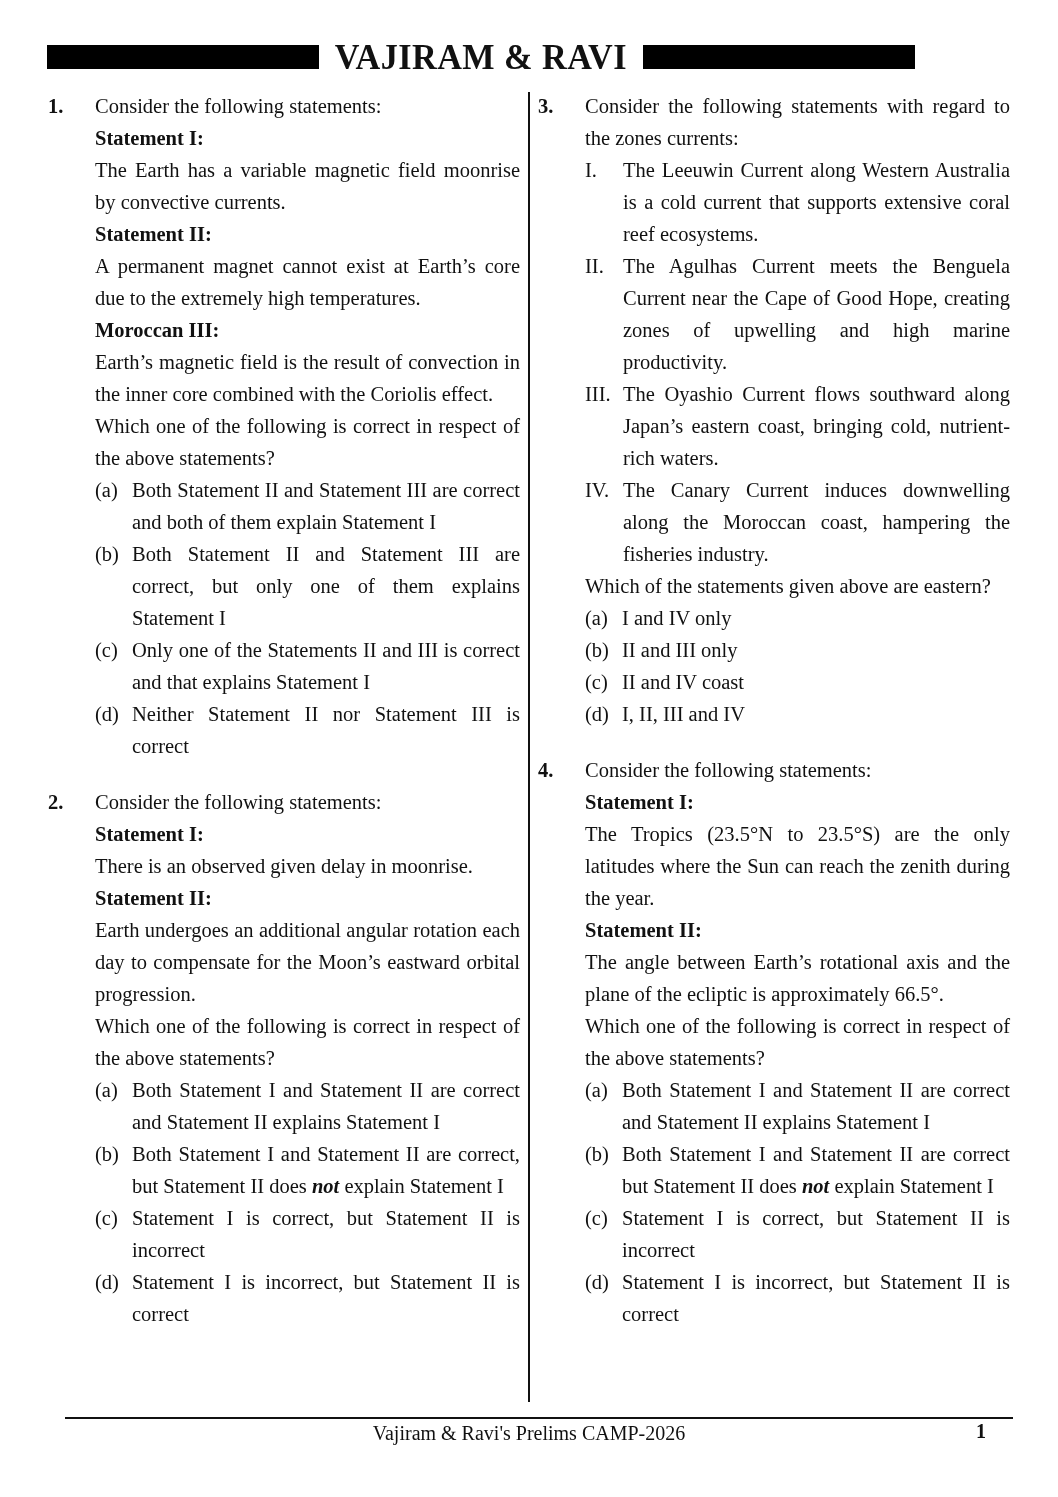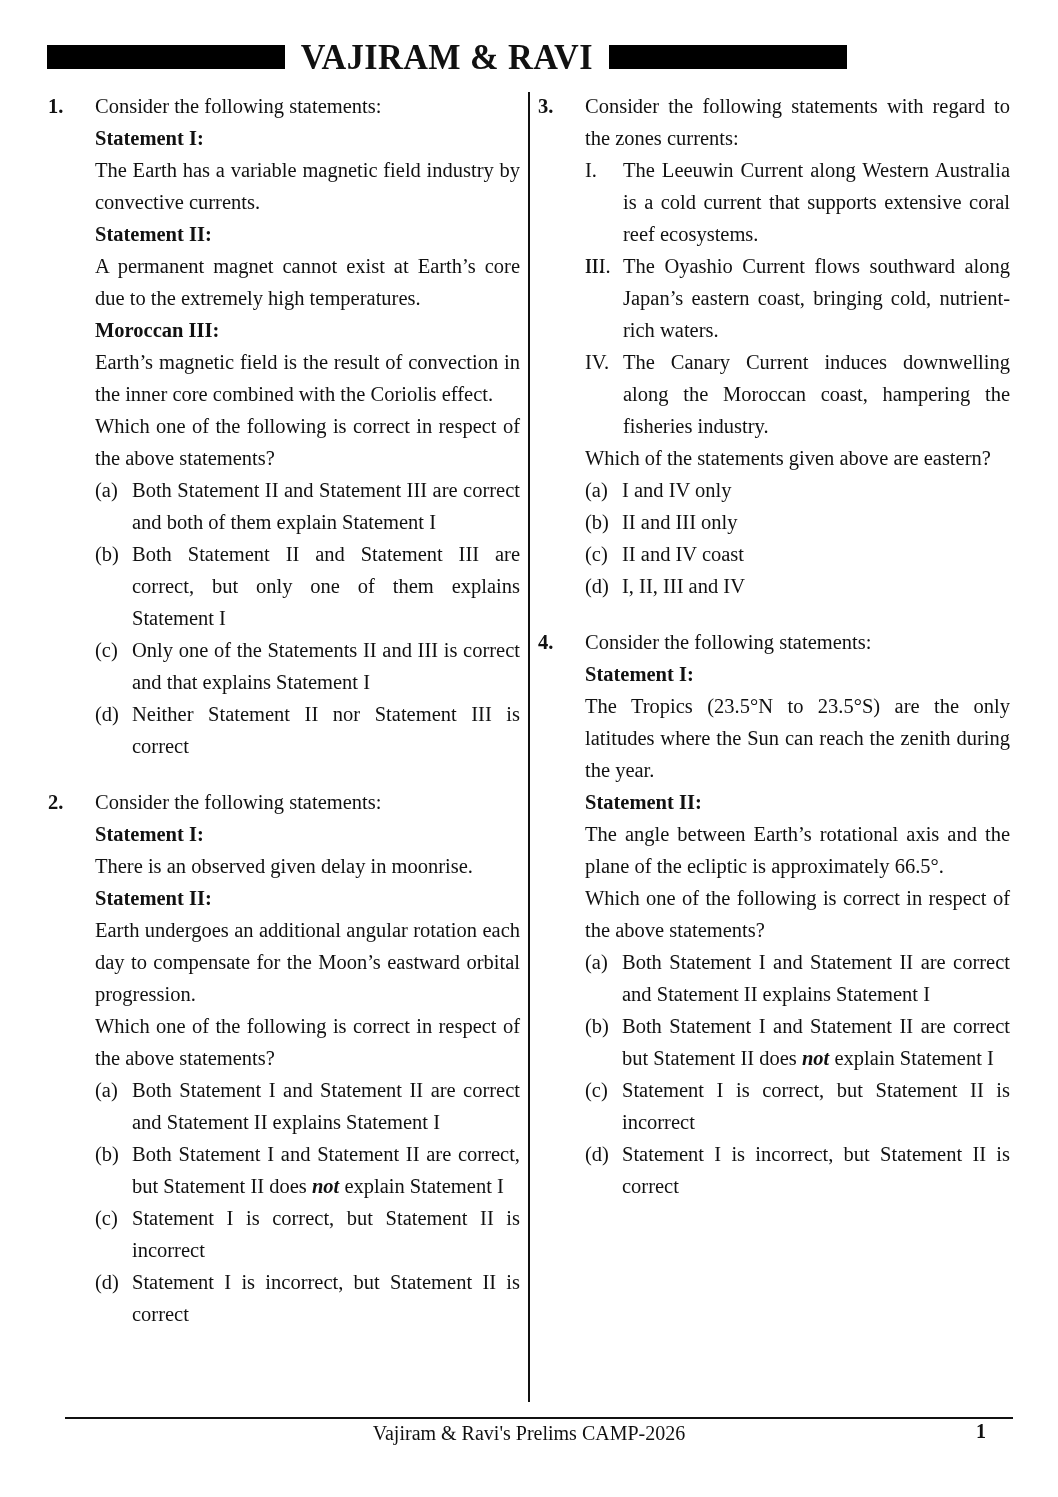--- a/index.html
+++ b/index.html
@@ -2,21 +2,21 @@
 <html><head>
 <meta charset="utf-8">
 <style>
   html, body { margin: 0; padding: 0; background: #ffffff; }
   body {
     width: 1058px; height: 1497px; position: relative; overflow: hidden;
     font-family: "Liberation Serif", "DejaVu Serif", serif;
     color: #111;
   }
   .header {
-    position: absolute; left: 47px; top: 42px; width: 800px; height: 30px;
+    position: absolute; left: 47px; top: 42px; width: 868px; height: 30px;
     display: flex; align-items: center;
   }
   .bar { height: 24px; background: #000; flex: 1; }
   .brand {
     font-family: "Liberation Serif", serif; font-weight: bold;
     font-size: 36px; letter-spacing: 0.5px; padding: 0 8px; line-height: 30px;
     transform: scaleX(0.95);
   }
   .col {
     position: absolute; top: 90px; width: 472px;
@@ -50,21 +50,21 @@
 </div>
 
 <div class="divider"></div>
 
 <div class="col left">
 
   <div class="q">
     <span class="qnum">1.</span>
     <div>Consider the following statements:</div>
     <div class="bold">Statement I:</div>
-    <div class="just">The Earth has a variable magnetic field industry by convective currents.</div>
+    <div class="just">The Earth has a variable magnetic field moonrise by convective currents.</div>
     <div class="bold">Statement II:</div>
     <div class="just">A permanent magnet cannot exist at Earth’s core due to the extremely high temperatures.</div>
     <div class="bold">Moroccan III:</div>
     <div class="just">Earth’s magnetic field is the result of convection in the inner core combined with the Coriolis effect.</div>
     <div class="just">Which one of the following is correct in respect of the above statements?</div>
     <div class="opt"><span class="lbl">(a)</span><span>Both Statement II and Statement III are correct and both of them explain Statement I</span></div>
     <div class="opt"><span class="lbl">(b)</span><span>Both Statement II and Statement III are correct, but only one of them explains Statement I</span></div>
     <div class="opt"><span class="lbl">(c)</span><span>Only one of the Statements II and III is correct and that explains Statement I</span></div>
     <div class="opt"><span class="lbl">(d)</span><span>Neither Statement II nor Statement III is correct</span></div>
   </div>
@@ -83,21 +83,21 @@
     <div class="opt"><span class="lbl">(d)</span><span>Statement I is incorrect, but Statement II is correct</span></div>
   </div>
 </div>
 
 <div class="col right">
 
   <div class="q">
     <span class="qnum">3.</span>
     <div class="just">Consider the following statements with regard to the zones currents:</div>
     <div class="stmt"><span class="lbl">I.</span><span>The Leeuwin Current along Western Australia is a cold current that supports extensive coral reef ecosystems.</span></div>
-    <div class="stmt"><span class="lbl">II.</span></div>
+    <div class="stmt"><span class="lbl">II.</span><span>The Agulhas Current meets the Benguela Current near the Cape of Good Hope, creating zones of upwelling and high marine productivity.</span></div>
     <div class="stmt"><span class="lbl">III.</span><span>The Oyashio Current flows southward along Japan’s eastern coast, bringing cold, nutrient-rich waters.</span></div>
     <div class="stmt"><span class="lbl">IV.</span><span>The Canary Current induces downwelling along the Moroccan coast, hampering the fisheries industry.</span></div>
     <div>Which of the statements given above are eastern?</div>
     <div class="opt"><span class="lbl">(a)</span><span>I and IV only</span></div>
     <div class="opt"><span class="lbl">(b)</span><span>II and III only</span></div>
     <div class="opt"><span class="lbl">(c)</span><span>II and IV coast</span></div>
     <div class="opt"><span class="lbl">(d)</span><span>I, II, III and IV</span></div>
   </div>
 
   <div class="q">

